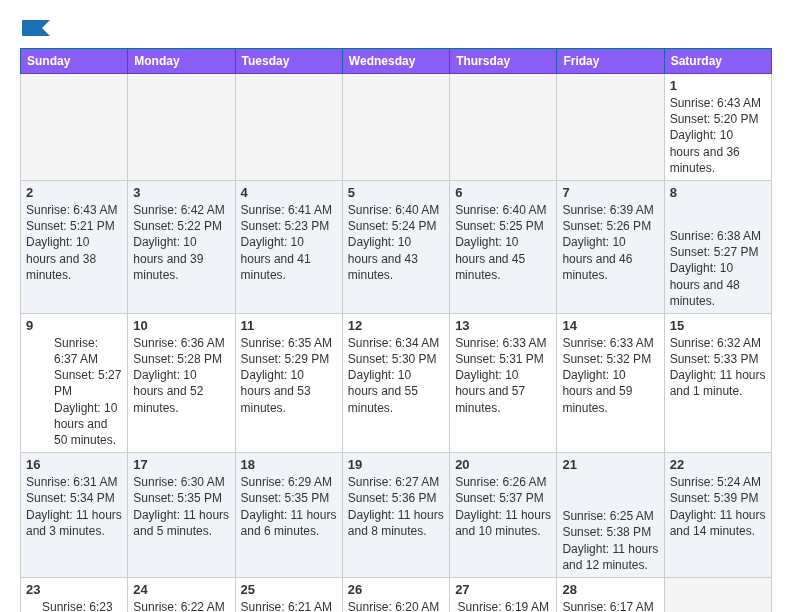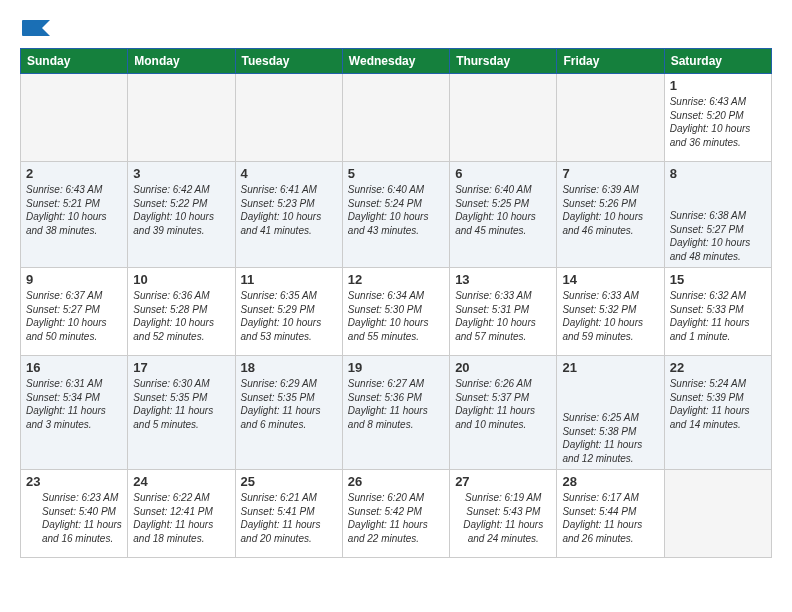--- a/index.html
+++ b/index.html
@@ -45,21 +45,21 @@
     .location {
       font-size: 14px;
       color: #444;
     }
     .calendar {
       width: 100%;
       border-collapse: collapse;
       border: 1px solid #ccc;
     }
     .calendar th {
-      background: #15803d;
+      background: #8b5cf6;
       color: #fff;
       font-size: 12px;
       padding: 5px 6px;
       text-align: left;
       border: 1px solid #2060a8;
       font-weight: bold;
     }
     .calendar td {
       border: 1px solid #ccc;
       vertical-align: top;
@@ -72,24 +72,23 @@
     }
     .calendar td.empty {
       background: #f5f5f5;
     }
     .day-num {
       font-size: 13px;
       font-weight: bold;
       margin-bottom: 2px;
     }
     .day-info {
-      font-size: 10px;
+      font-size: 12px;
       line-height: 1.35;
       color: #333;
-      font-style: italic;
     }
     .alt-row td {
       background: #f0f4f8;
     }
   </style>
 </head>
 <body>
 
 <div class="page">
   <div class="header">
@@ -179,21 +178,21 @@
           <td>
             <div class="day-num">8</div>
             <div class="day-info" style="white-space: pre-line; margin-top: 28px;">Sunrise: 6:38 AM
 Sunset: 5:27 PM
 Daylight: 10 hours and 48 minutes.</div>
           </td>
         </tr>
         <tr>
           <td>
             <div class="day-num">9</div>
-            <div class="day-info" style="white-space: pre-line;">Sunrise: 6:37 AM
+            <div class="day-info" style="white-space: pre-line; margin-left: 28px;">Sunrise: 6:37 AM
 Sunset: 5:27 PM
 Daylight: 10 hours and 50 minutes.</div>
           </td>
           <td>
             <div class="day-num">10</div>
             <div class="day-info" style="white-space: pre-line;">Sunrise: 6:36 AM
 Sunset: 5:28 PM
 Daylight: 10 hours and 52 minutes.</div>
           </td>
           <td>

